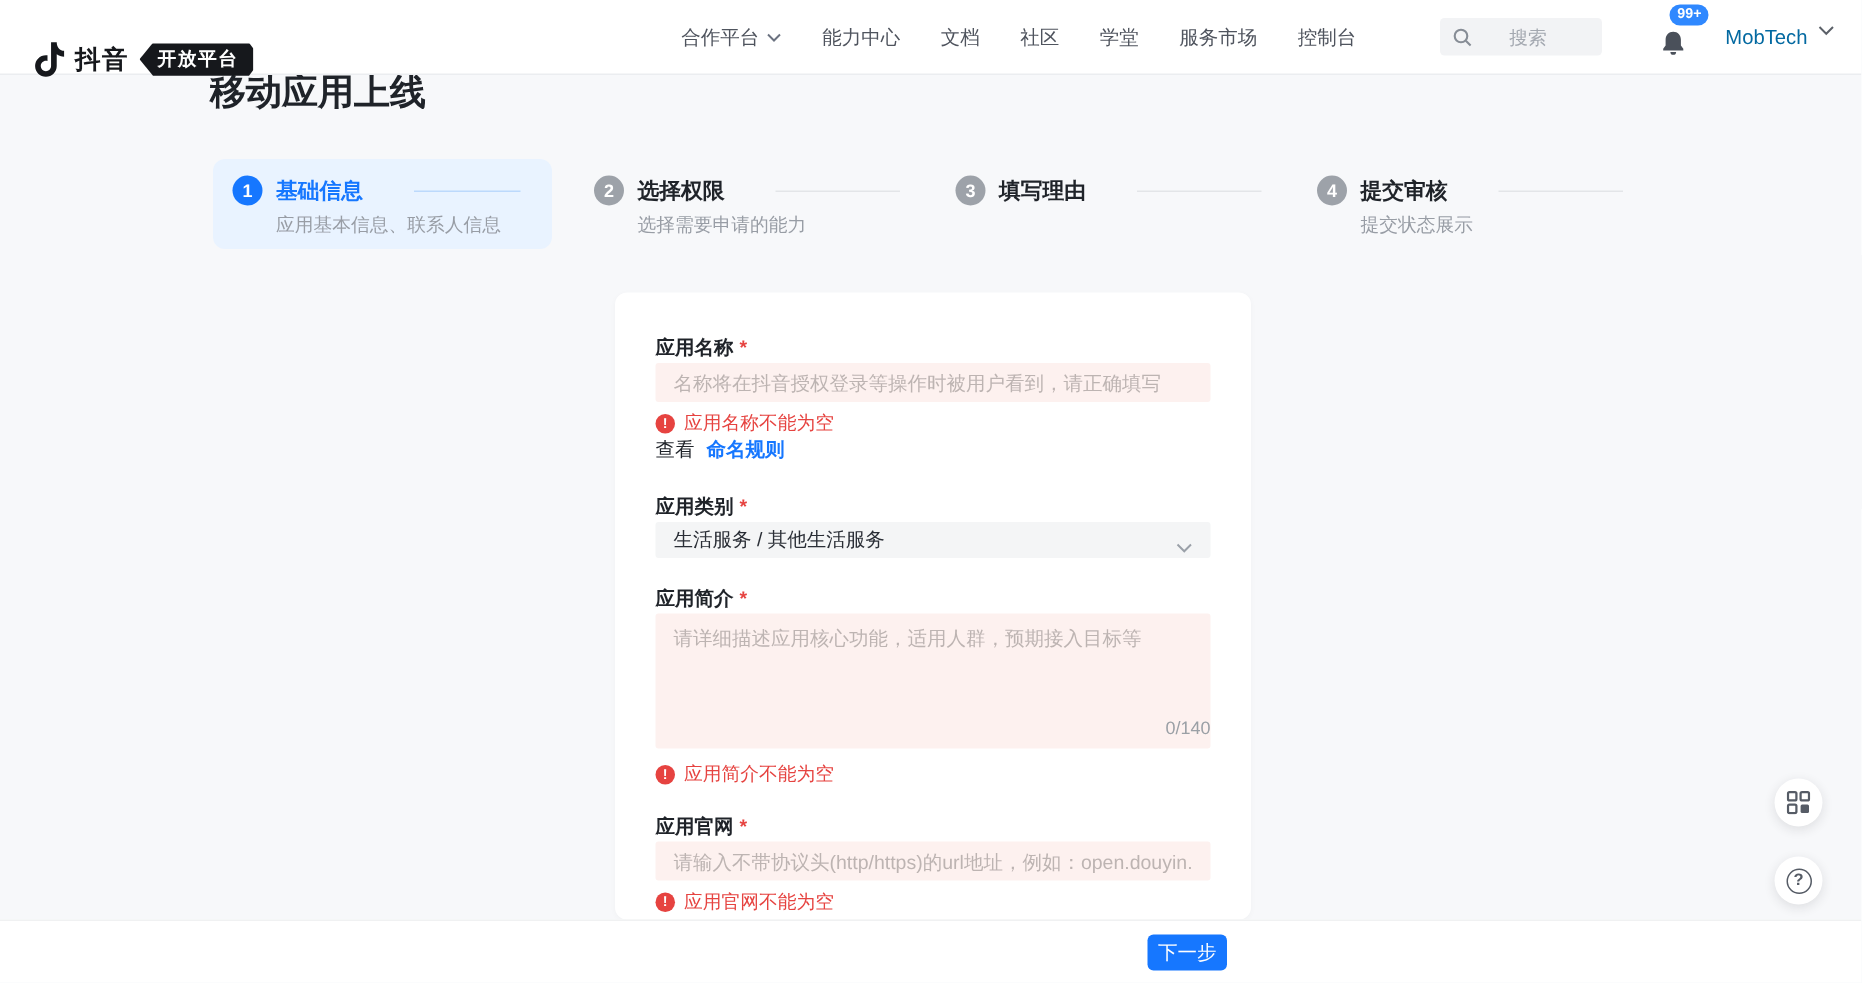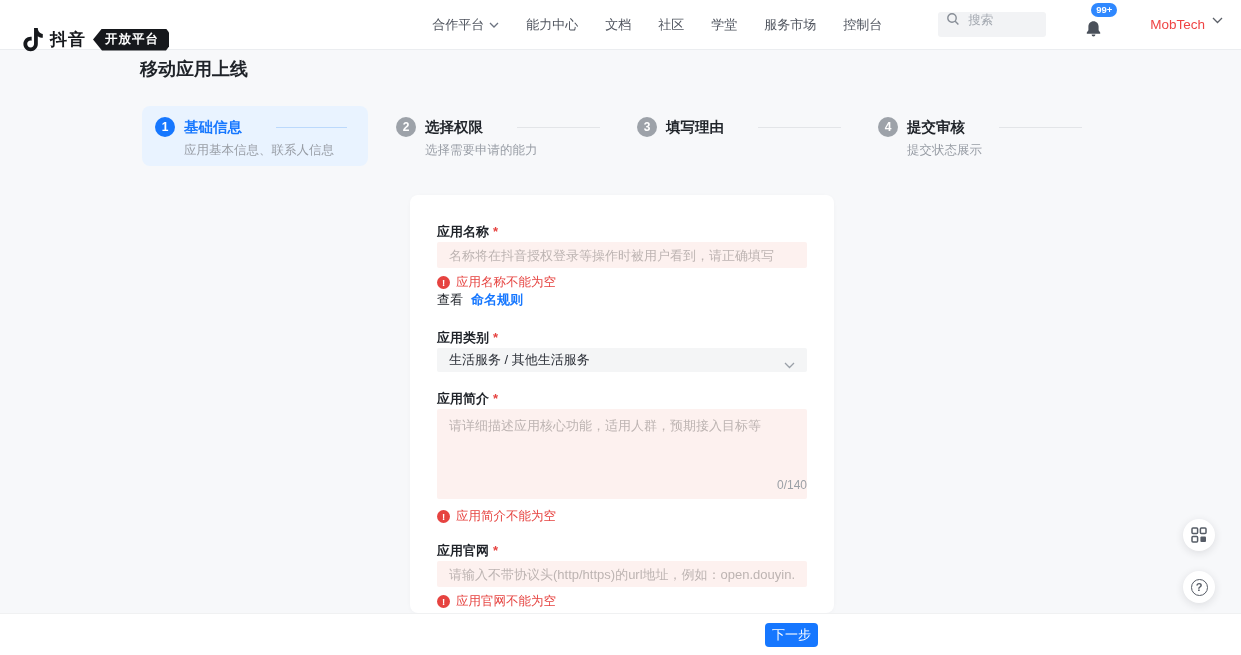--- a/index.html
+++ b/index.html
@@ -12,32 +12,32 @@
           border-bottom:1px solid #ebedf0;display:flex;align-items:center;box-sizing:border-box;
           padding:0 18px 0 22px;z-index:20;}
   .logo{display:flex;align-items:center;gap:7px;margin-top:30px;}
   .logo-brand{font-size:17px;font-weight:700;letter-spacing:1px;color:#16181c;}
   .logo-badge{background:#16181c;color:#fff;font-size:12.5px;font-weight:700;letter-spacing:1px;
               padding:2px 10px 3px 12px;
               clip-path:polygon(0 50%,9px 0,calc(100% - 3px) 0,100% 4px,100% calc(100% - 4px),calc(100% - 3px) 100%,9px 100%);}
   .nav{display:flex;align-items:center;gap:27px;margin-left:auto;}
   .nav-item{display:flex;align-items:center;gap:5px;font-size:13px;color:#4f545e;cursor:pointer;white-space:nowrap;}
   .search-box{margin-left:56px;width:108px;height:25px;background:#f2f3f5;border-radius:3px;
-              display:flex;align-items:flex-start;padding:0 8px;gap:6px;box-sizing:border-box;}
+              display:flex;align-items:center;padding:0 8px;gap:22px;box-sizing:border-box;}
   .search-box input{border:none;background:transparent;outline:none;width:70px;font-size:12.5px;color:#333;
                     font-family:inherit;}
   .search-box input::placeholder{color:#a3a8b0;}
   .bell-wrap{position:relative;margin-left:38px;width:26px;height:30px;cursor:pointer;}
   .bell-wrap svg{position:absolute;left:0;bottom:1px;}
   .badge-99{position:absolute;left:7px;top:-7px;background:#2f88ff;color:#fff;font-size:9.5px;font-weight:700;
             height:14px;line-height:14px;padding:0 5px;border-radius:8px;white-space:nowrap;}
-  .account{display:flex;align-items:flex-start;gap:7px;margin-left:40px;font-size:13.5px;color:#ef4444;cursor:pointer;}
-
-  
-  .page-title{position:absolute;left:140px;top:57px;font-size:18px;font-weight:700;color:#1f2329;}
+  .account{display:flex;align-items:flex-start;gap:7px;margin-left:18px;font-size:13.5px;color:#0369a1;cursor:pointer;}
+
+  
+  .page-title{position:absolute;left:140px;top:45px;font-size:24px;font-weight:700;color:#1f2329;}
 
   .stepper{position:absolute;left:142px;top:106px;display:flex;}
   .step{width:241px;height:60px;box-sizing:border-box;padding:11px 0 0 13px;display:flex;gap:9px;}
   .step.active{width:226px;margin-right:15px;background:#e9f3ff;border-radius:8px;}
   .step-circle{flex:none;width:20px;height:20px;border-radius:50%;background:#9da2a9;color:#fff;
                font-size:12px;font-weight:700;line-height:20px;text-align:center;margin-top:0px;}
   .step.active .step-circle{background:#1677ff;}
   .step-text{flex:1;min-width:0;}
   .step-title-row{display:flex;align-items:center;height:20px;gap:22px;}
   .step-title{font-size:14.5px;font-weight:700;color:#1f2329;white-space:nowrap;}

